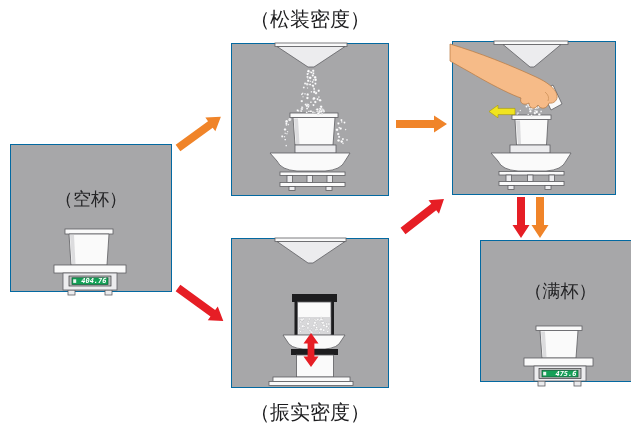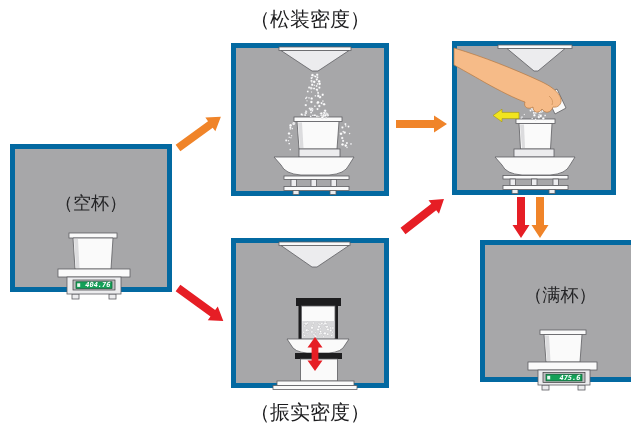--- a/index.html
+++ b/index.html
@@ -2,21 +2,21 @@
 <html style="--c-panel: #a7a7a9; --c-orange: #f08429; --c-red: #e61e25; --c-yellow: #f1e41f; --c-green: #14a057;"><head>
 <meta charset="utf-8">
 <style>
   :root{
     --c-panel:#a7a7a9; --c-orange:#f08429; --c-red:#e61e25;
     --c-yellow:#f1e41f; --c-green:#14a057;
   }
   html,body{margin:0;padding:0}
   body{background:#fff;font-family:"Liberation Sans",sans-serif}
   .stage{position:relative;width:631px;height:435px;background:#fff;overflow:hidden}
-  .panel{position:absolute;background:var(--c-panel);border:5px solid #0369a1;box-sizing:border-box}
+  .panel{position:absolute;background:var(--c-panel);border:1px solid #0369a1;box-sizing:border-box}
   .panel svg{position:absolute;left:-1px;top:-1px;overflow:visible}
   .cap{position:absolute;text-align:center;color:#242426;
        font-family:"Liberation Serif","DejaVu Serif",serif;white-space:nowrap}
   .title{font-size:20px;color:#1c1c1e}
   .plabel{font-size:18px}
   .overlay{position:absolute;left:0;top:0;pointer-events:none}
   
   .white{fill:#fafafa;stroke:#5e5e62;stroke-width:.8}
   .lite{fill:#ececee;stroke:#5e5e62;stroke-width:.8}
   .shade{fill:#dcdcde;stroke:none}

